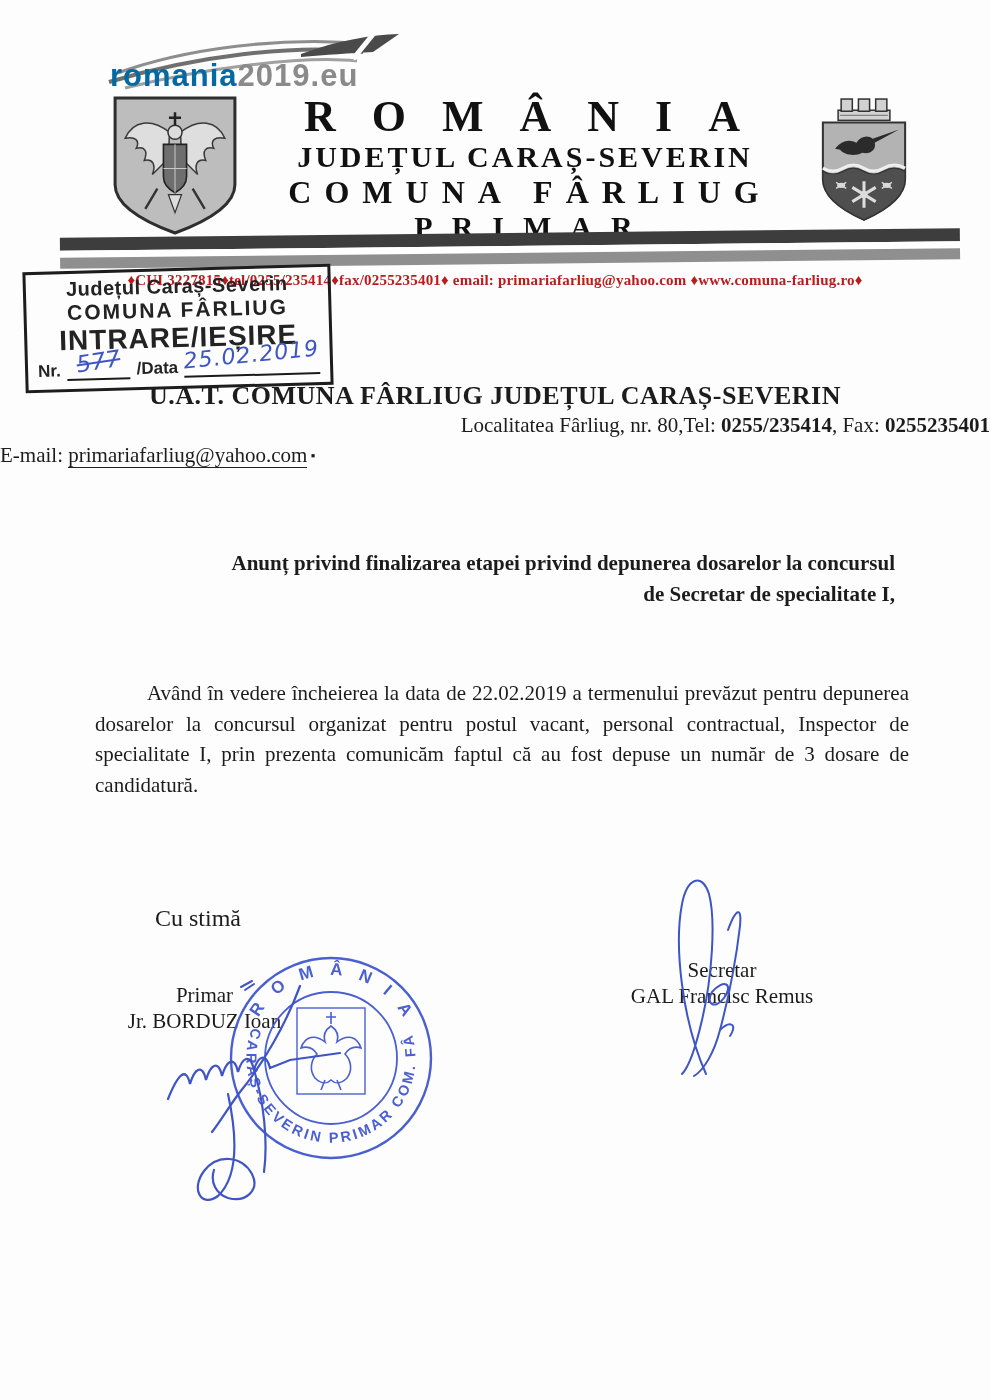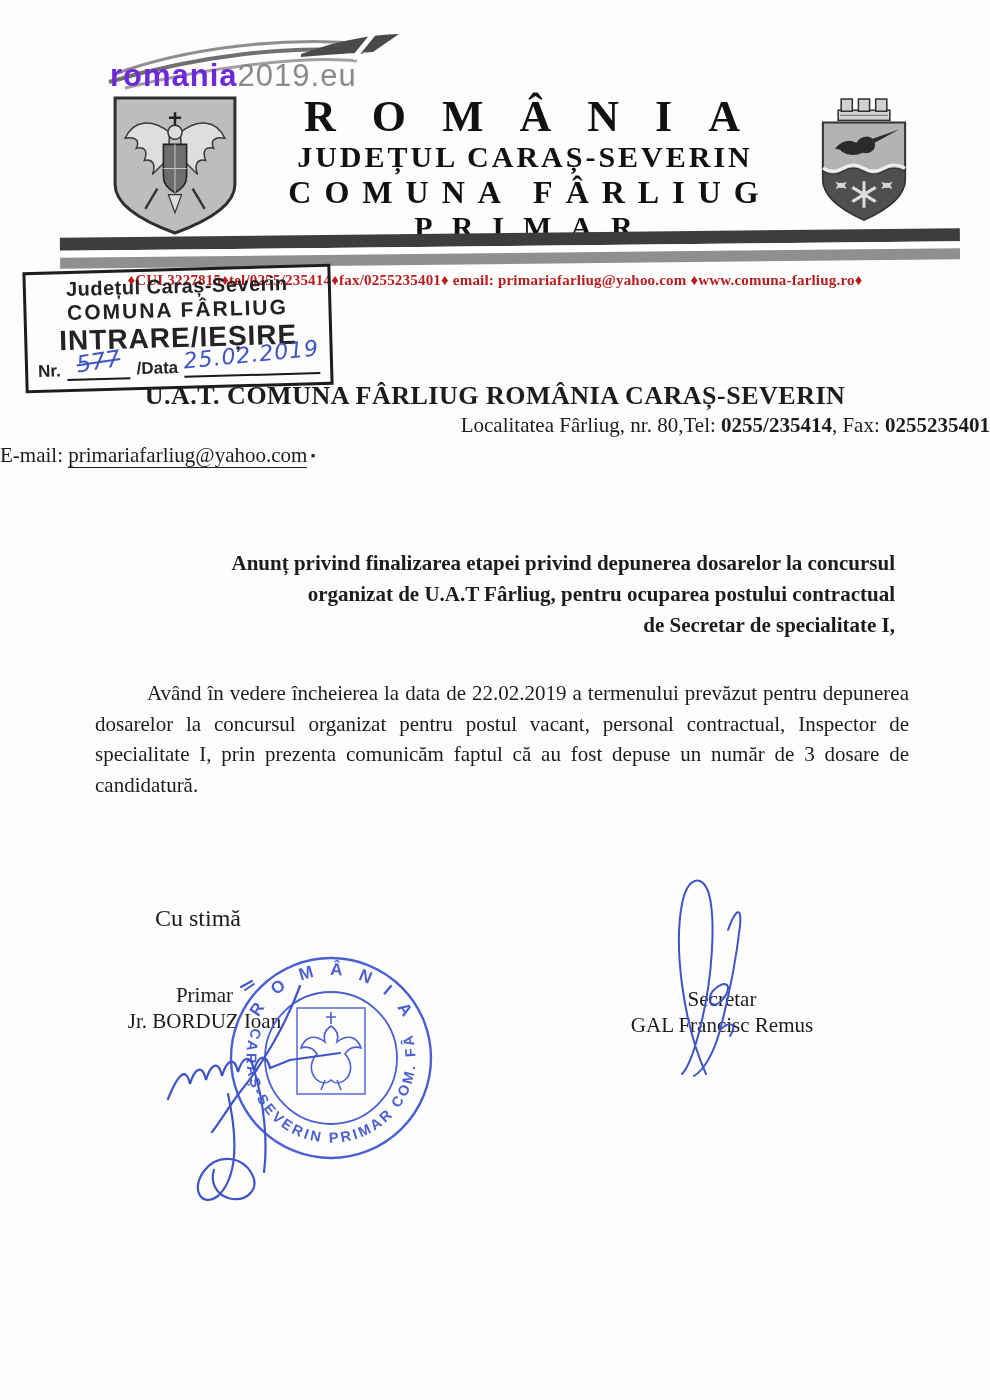--- a/index.html
+++ b/index.html
@@ -8,22 +8,22 @@
   #page{
     position:relative; width:990px; height:1400px; margin:0 auto;
     background:#fdfdfd; color:var(--txt); overflow:hidden;
     font-family:"Liberation Serif", serif;
   }
   .abs{ position:absolute; }
 
   
   #logo-swoosh{ left:105px; top:28px; width:300px; height:62px; }
   #logo-text{ left:110px; top:58px; width:320px; font-family:"Liberation Sans",sans-serif; font-size:31px; letter-spacing:1px; }
-  #logo-text .b{ font-weight:700; color:#6d28d9; }
-  #logo-text .l{ font-weight:400; color:#8a8a8a; }
+  #logo-text .b{ font-weight:700; color:#0369a1; }
+  #logo-text .l{ font-weight:700; color:#8a8a8a; }
 
   
   #arms-left{ left:106px; top:92px; width:138px; height:146px; }
   #arms-right{ left:810px; top:96px; width:108px; height:132px; }
   #header-text{ left:240px; top:94px; width:570px; text-align:center; font-weight:700; color:#111; }
   #h-country{ font-size:44px; letter-spacing:36px; padding-left:30px; line-height:46px; }
   #h-county{ font-size:30px; letter-spacing:3px; line-height:34px; }
   #h-commune{ font-size:32px; letter-spacing:13px; padding-left:10px; line-height:36px; }
   #h-office{ font-size:30px; letter-spacing:19px; padding-left:16px; line-height:33px; }
 
@@ -65,21 +65,21 @@
 
   
   #ann-title{ left:95px; top:548px; width:800px; text-align:right; font-size:21px; font-weight:700; line-height:31px; }
   #ann-body{ left:95px; top:678px; width:814px; font-size:21px; line-height:30.5px; text-align:justify; text-indent:52px; }
 
   #closing{ left:155px; top:905px; font-size:24px; }
 
   
   .sig-block{ text-align:center; font-size:21px; }
   #sig-left-block{ left:112px; top:982px; width:185px; }
-  #sig-right-block{ left:622px; top:986px; width:200px; }
+  #sig-right-block{ left:622px; top:957px; width:200px; }
   .sig-role{ line-height:26px; }
   .sig-name{ line-height:26px; }
 
   #round-stamp{ left:225px; top:952px; width:212px; height:212px; }
   #sig-left-ink{ left:78px; top:972px; width:370px; height:235px; }
   #sig-right-ink{ left:652px; top:868px; width:145px; height:215px; }
 
   svg{ display:block; }
 </style>
 </head>
@@ -154,27 +154,26 @@
     <div id="rs-commune">COMUNA FÂRLIUG</div>
     <div id="rs-type">INTRARE/IEȘIRE</div>
     <div id="rs-row">
       <span>Nr.</span>
       <span class="hw-line" id="rs-nr-line"><span class="handwriting" id="rs-nr-value">577</span></span>
       <span>/Data</span>
       <span class="hw-line" id="rs-date-line"><span class="handwriting" id="rs-date-value">25.02.2019</span></span>
     </div>
   </div>
 
-  <div id="lh-title" class="abs">U.A.T. COMUNA FÂRLIUG ROMÂNIA CARAȘ-SEVERIN</div>
+  <div id="lh-title" class="abs">U.A.T. COMUNA FÂRLIUG JUDEȚUL CARAȘ-SEVERIN</div>
   <div id="lh-address" class="abs"><span>Localitatea Fârliug, nr. 80,Tel: </span><b>0255/235414</b><span>, Fax: </span><b>0255235401</b></div>
   <div id="lh-email" class="abs"><span>E-mail: </span><span class="email">primariafarliug@yahoo.com</span><span class="sq"> ▪</span></div>
 
   <div id="ann-title" class="abs">
     <div>Anunț privind finalizarea etapei privind depunerea dosarelor la concursul</div>
-    <div>organizat de U.A.T Fârliug, pentru ocuparea postului contractual</div>
     <div>de Secretar de specialitate I,</div>
   </div>
 
   <div id="ann-body" class="abs">Având în vedere încheierea la data de 22.02.2019 a termenului prevăzut pentru depunerea dosarelor la concursul organizat pentru postul vacant, personal contractual, Inspector de specialitate I, prin prezenta comunicăm faptul că au fost depuse un număr de 3 dosare de candidatură.</div>
 
   <div id="closing" class="abs">Cu stimă</div>
 
   <div id="sig-left-block" class="abs sig-block">
     <div class="sig-role">Primar</div>
     <div class="sig-name">Jr. BORDUZ Ioan</div>

